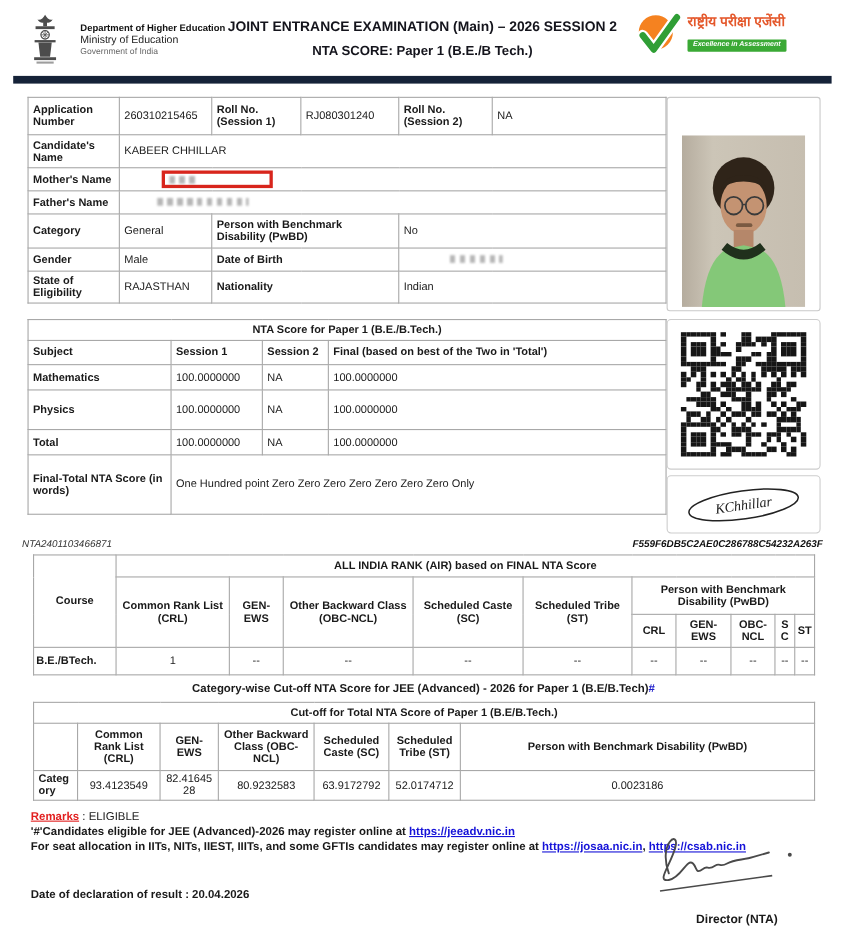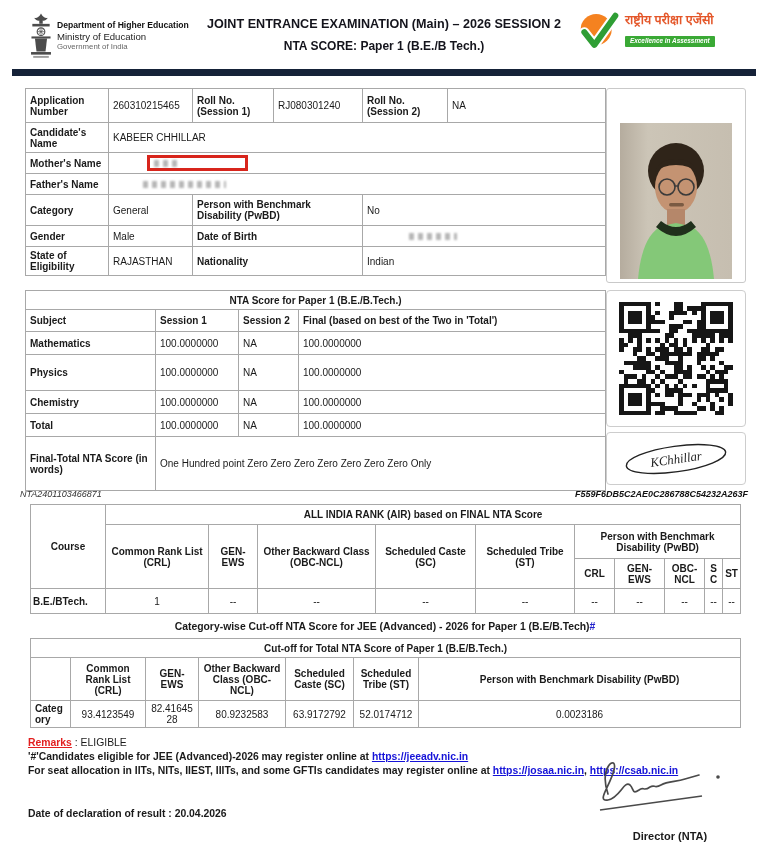--- a/index.html
+++ b/index.html
@@ -2,21 +2,21 @@
 <html><head>
 <meta charset="utf-8">
 <style>
   * { box-sizing: border-box; margin: 0; padding: 0; }
   body { margin: 0; background: #fff; }
   .page {
     position: relative; width: 768px; height: 846px; background: #fff;
     font-family: "Liberation Sans", sans-serif; color: #1a1a1a; overflow: hidden;
   }
   
-  .gov-logo { position: absolute; left: 28px; top: 11px; display: flex; gap: 3px; align-items: center; }
+  .gov-logo { position: absolute; left: 28px; top: 11px; display: flex; gap: 19px; align-items: center; }
   .gov-logo .txt { line-height: 1.25; }
   .gov-l1 { font-size: 8.6px; font-weight: bold; color: #111; }
   .gov-l2 { font-size: 9.6px; color: #222; }
   .gov-l3 { font-size: 7.8px; color: #666; }
   .main-title { position: absolute; left: 174px; width: 420px; top: 17px; text-align: center; }
   .mt1 { font-size: 12.6px; font-weight: bold; color: #14141c; }
   .mt2 { font-size: 12px; font-weight: bold; color: #14141c; margin-top: 8px; }
   .nta-logo { position: absolute; left: 577px; top: 10px; display: flex; gap: 6px; align-items: flex-start; }
   .nta-txt { line-height: 1.3; padding-top: 2px; }
   .nta-hindi { font-size: 12.5px; font-weight: bold; color: #e4572a; }
@@ -214,26 +214,20 @@
       <td>NA</td>
       <td>100.0000000</td>
     </tr>
     <tr style="height:36px">
       <td class="lbl">Physics</td>
       <td>100.0000000</td>
       <td>NA</td>
       <td>100.0000000</td>
     </tr>
     <tr style="height:23px">
-      <td class="lbl">Chemistry</td>
-      <td>100.0000000</td>
-      <td>NA</td>
-      <td>100.0000000</td>
-    </tr>
-    <tr style="height:23px">
       <td class="lbl">Total</td>
       <td>100.0000000</td>
       <td>NA</td>
       <td>100.0000000</td>
     </tr>
     <tr style="height:54px">
       <td class="lbl">Final-Total NTA Score (in words)</td>
       <td colspan="3">One Hundred point Zero Zero Zero Zero Zero Zero Zero Only</td>
     </tr>
   </tbody>

